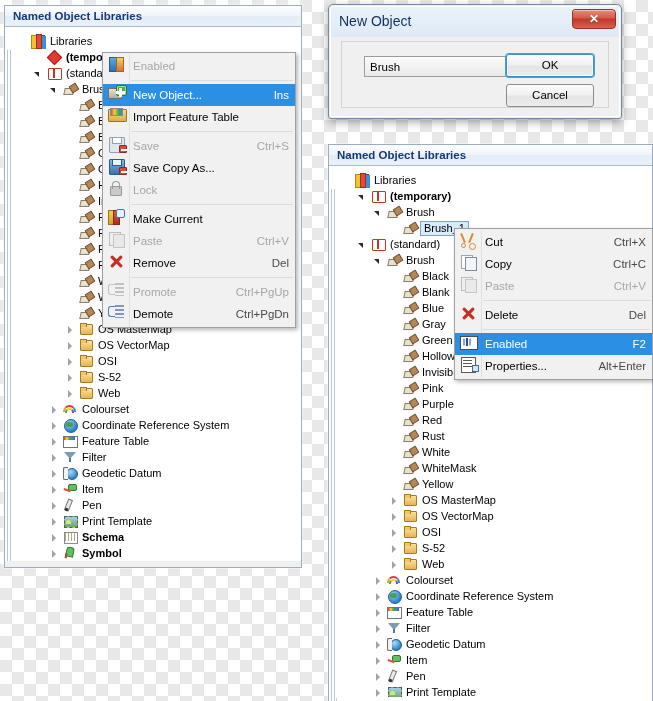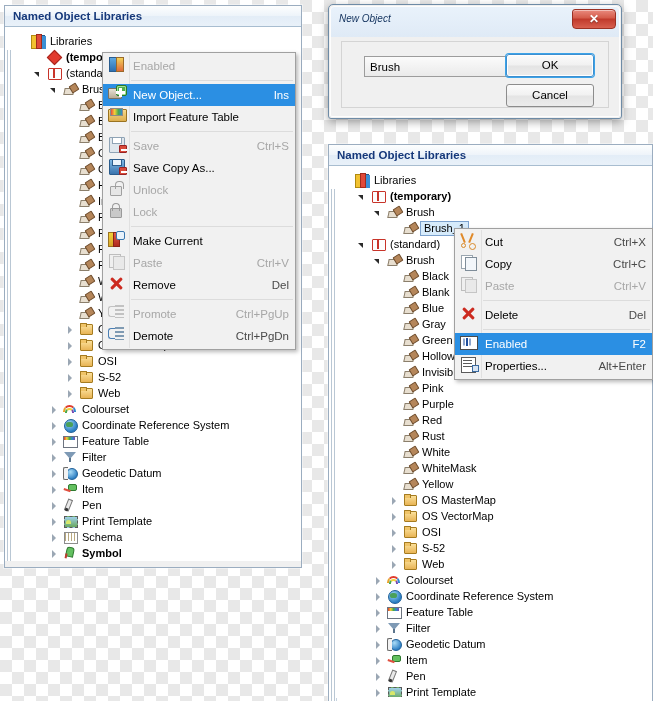--- a/index.html
+++ b/index.html
@@ -264,21 +264,21 @@
     padding:1px;
   }
   .dlg-inner {
     position:absolute; inset:1px;
     background:linear-gradient(to bottom,#e9f2fb 0%,#dfeaf6 30px,#f0f0f0 30px,#f0f0f0 100%);
     border-radius:4px 4px 2px 2px;
     border:1px solid #fdfdfd;
   }
   .dlg-title {
     position:absolute; left:8px; top:6px;
-    font-size:10px; color:#10305c;font-style:italic;
+    font-size:14px; color:#10305c;
   }
   .dlg-close {
     position:absolute; right:3px; top:2px;
     width:44px; height:20px;
     border-radius:3px 4px 4px 4px;
     background:linear-gradient(to bottom,#e98a7e 0%,#d45a49 45%,#c0392b 50%,#d8604f 100%);
     border:1px solid #9b3124;
     box-shadow:inset 0 1px 0 rgba(255,255,255,0.45);
     color:#fff; font-size:12px; font-weight:bold;
     text-align:center; line-height:19px;
@@ -484,21 +484,21 @@
         <div class="row" style="padding-left: 36px;">
           <span class="expander collapsed"></span>
           <span class="ico ic-pen"></span>
           <span class="label">Pen</span>
         </div>
         <div class="row" style="padding-left: 36px;">
           <span class="expander collapsed"></span>
           <span class="ico ic-ptemplate"></span>
           <span class="label">Print Template</span>
         </div>
-        <div class="row" style="padding-left: 36px;">
+        <div class="row" style="padding-left: 36px; font-weight: bold;">
           <span class="expander collapsed"></span>
           <span class="ico ic-schema"></span>
           <span class="label">Schema</span>
         </div>
         <div class="row" style="padding-left: 36px; font-weight: bold;">
           <span class="expander collapsed"></span>
           <span class="ico ic-symbol"></span>
           <span class="label">Symbol</span>
         </div>
       </div>
@@ -532,25 +532,20 @@
         <i></i>
       </span>
       <span class="mlabel">Save</span>
       <span class="maccel">Ctrl+S</span>
     </div>
     <div class="mi">
       <span class="mico m-save blue">
         <i></i>
       </span>
       <span class="mlabel">Save Copy As...</span>
-      <span class="maccel"></span>
-    </div>
-    <div class="mi disabled">
-      <span class="mico m-unlock"></span>
-      <span class="mlabel">Unlock</span>
       <span class="maccel"></span>
     </div>
     <div class="mi disabled">
       <span class="mico m-lock"></span>
       <span class="mlabel">Lock</span>
       <span class="maccel"></span>
     </div>
     <div class="sep"></div>
     <div class="mi">
       <span class="mico m-makecur">

